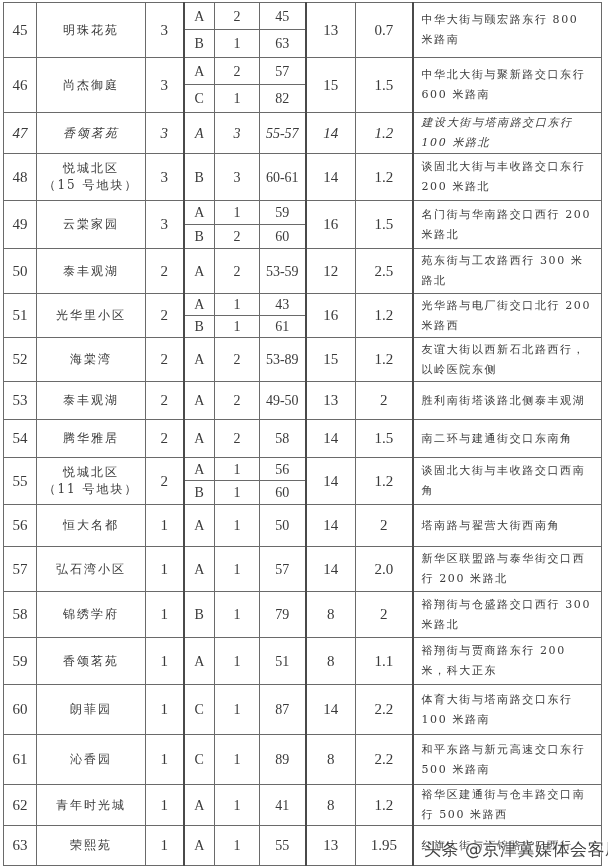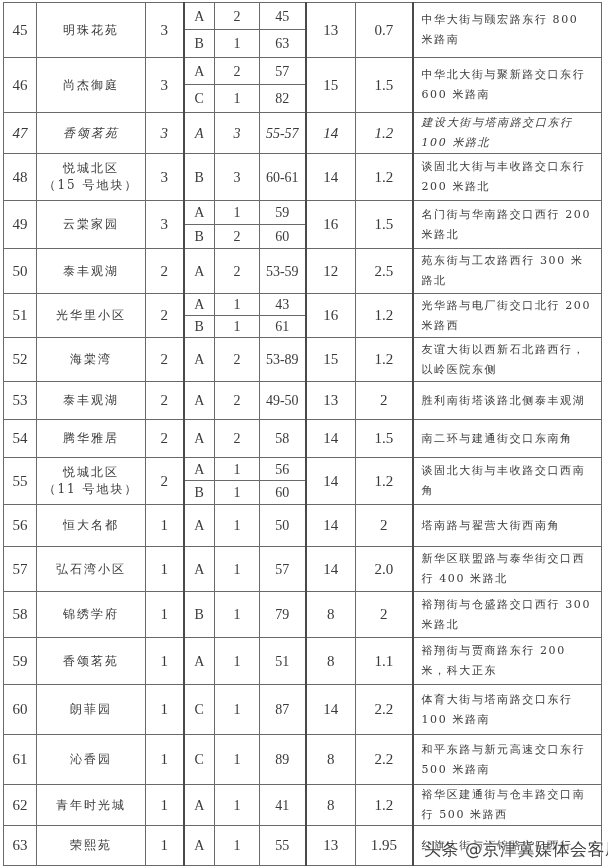--- a/index.html
+++ b/index.html
@@ -222,21 +222,21 @@
         <td class="num">57</td>
         <td class="name">
           <div>弘石湾小区</div>
         </td>
         <td class="num thick-r">1</td>
         <td class="sub">A</td>
         <td class="sub">1</td>
         <td class="sub thick-r">57</td>
         <td class="num">14</td>
         <td class="num thick-r">2.0</td>
-        <td class="addr">新华区联盟路与泰华街交口西行 400 米路北</td>
+        <td class="addr">新华区联盟路与泰华街交口西行 200 米路北</td>
       </tr>
       <tr style="height: 46px;">
         <td class="num">58</td>
         <td class="name">
           <div>锦绣学府</div>
         </td>
         <td class="num thick-r">1</td>
         <td class="sub">B</td>
         <td class="sub">1</td>
         <td class="sub thick-r">79</td>

